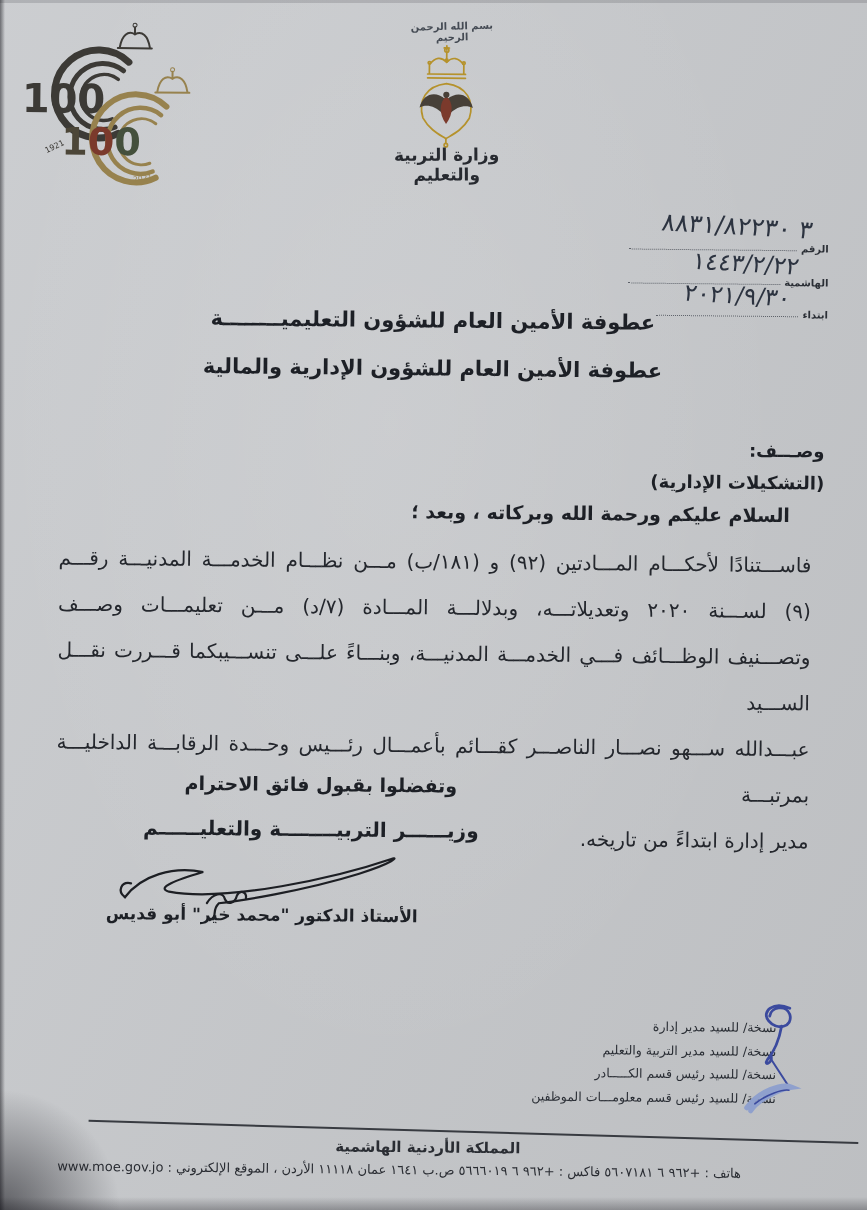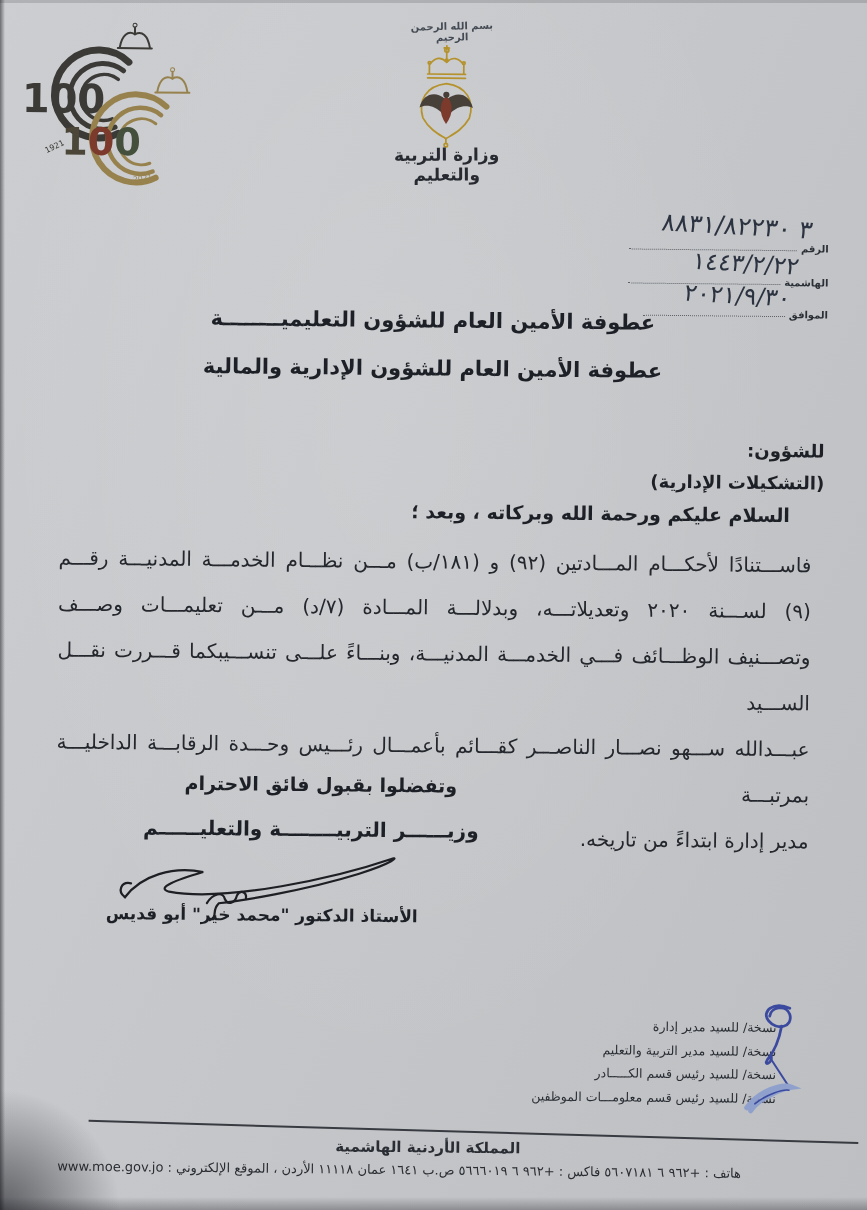--- a/index.html
+++ b/index.html
@@ -130,29 +130,29 @@
     </div>
     <span class="hand" style="right:58px; top:208px; font-size:25px;" dir="ltr">٣ ٨٨٣١/٨٢٢٣٠</span>
 
     <div class="ref-row" style="top:258px;">
       <span class="lbl">الهاشمية</span>
       <span class="dots" style="width:152px;"></span>
     </div>
     <span class="hand" style="right:72px; top:246px;" dir="ltr">١٤٤٣/٢/٢٢</span>
 
     <div class="ref-row" style="top:290px;">
-      <span class="lbl">الموافق</span>
+      <span class="lbl">ابتداء</span>
       <span class="dots" style="width:142px;"></span>
     </div>
     <span class="hand" style="right:80px; top:278px;" dir="ltr">٢٠٢١/٩/٣٠</span>
 
     <div class="abs addressee" style="top:308px;">عطوفة الأمين العام للشؤون التعليميــــــــة</div>
     <div class="abs addressee" style="top:356px;">عطوفة الأمين العام للشؤون الإدارية والمالية</div>
 
-    <div class="abs subject-label" style="top:436px;">للشؤون:</div>
+    <div class="abs subject-label" style="top:436px;">وصـــف:</div>
     <div class="abs subject-value" style="top:468px;">(التشكيلات الإدارية)</div>
 
     <div class="abs greeting" style="top:500px;">السلام عليكم ورحمة الله وبركاته ، وبعد ؛</div>
 
     <div class="abs body-block">
       <div class="body-line">فاســـتنادًا لأحكـــام المـــادتين (٩٢) و (١٨١/ب) مـــن نظـــام الخدمـــة المدنيـــة رقـــم</div>
       <div class="body-line">(٩) لســـنة ٢٠٢٠ وتعديلاتـــه، وبدلالـــة المـــادة (٧/د) مـــن تعليمـــات وصـــف</div>
       <div class="body-line">وتصـــنيف الوظـــائف فـــي الخدمـــة المدنيـــة، وبنـــاءً علـــى تنســـيبكما قـــررت نقـــل الســـيد</div>
       <div class="body-line">عبـــدالله ســـهو نصـــار الناصـــر كقـــائم بأعمـــال رئـــيس وحـــدة الرقابـــة الداخليـــة بمرتبـــة</div>
       <div class="body-line last">مدير إدارة ابتداءً من تاريخه.</div>

